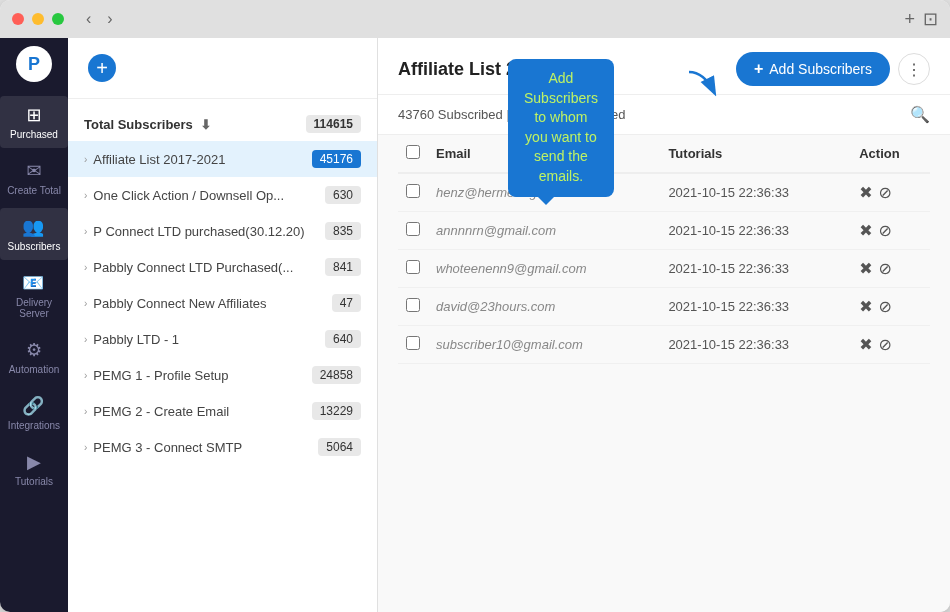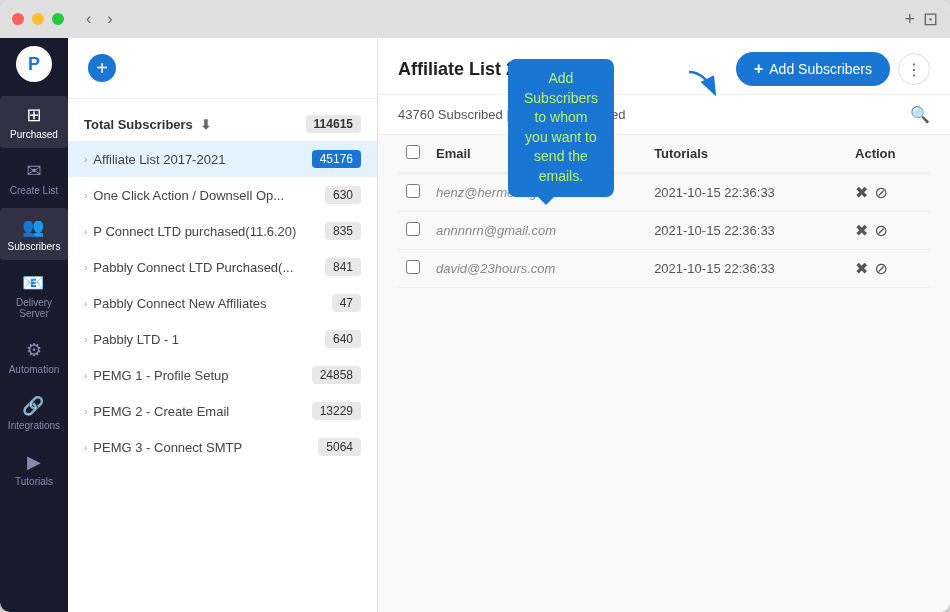--- a/index.html
+++ b/index.html
@@ -105,21 +105,21 @@
           <span style="color:#1976d2;font-weight:900;font-size:18px;">P</span>
         </div>
       </div>
 
       <div class="sidebar-item active">
         <span class="sidebar-icon">⊞</span>
         <span>Purchased</span>
       </div>
       <div class="sidebar-item">
         <span class="sidebar-icon">✉</span>
-        <span>Create List</span>
+        <span>Create Total</span>
       </div>
       <div class="sidebar-item active">
         <span class="sidebar-icon">👥</span>
         <span>Subscribers</span>
       </div>
       <div class="sidebar-item">
         <span class="sidebar-icon">📧</span>
         <span>Delivery Server</span>
       </div>
       <div class="sidebar-item">
@@ -161,21 +161,21 @@
             <div class="list-item">
     <div class="list-item-left">
       <span class="chevron">›</span>
       <span>One Click Action / Downsell Op...</span>
     </div>
     <span class="count-badge ">630</span>
   </div>
             <div class="list-item">
     <div class="list-item-left">
       <span class="chevron">›</span>
-      <span>P Connect LTD purchased(11.6.20)</span>
+      <span>P Connect LTD purchased(30.12.20)</span>
     </div>
     <span class="count-badge ">835</span>
   </div>
             <div class="list-item">
     <div class="list-item-left">
       <span class="chevron">›</span>
       <span>Pabbly Connect LTD Purchased(...</span>
     </div>
     <span class="count-badge ">841</span>
   </div>
@@ -288,21 +288,43 @@
     <td>2021-10-15 22:36:33</td>
     <td>
       <div class="action-icons">
         <span class="action-icon icon-delete">✖</span>
         <span class="action-icon icon-block">⊘</span>
       </div>
     </td>
   </tr>
               <tr>
     <td><input type="checkbox" style=""></td>
+    <td class="email-cell">whoteenenn9@gmail.com</td>
+    <td>2021-10-15 22:36:33</td>
+    <td>
+      <div class="action-icons">
+        <span class="action-icon icon-delete">✖</span>
+        <span class="action-icon icon-block">⊘</span>
+      </div>
+    </td>
+  </tr>
+              <tr>
+    <td><input type="checkbox" style=""></td>
     <td class="email-cell">david@23hours.com</td>
+    <td>2021-10-15 22:36:33</td>
+    <td>
+      <div class="action-icons">
+        <span class="action-icon icon-delete">✖</span>
+        <span class="action-icon icon-block">⊘</span>
+      </div>
+    </td>
+  </tr>
+              <tr>
+    <td><input type="checkbox" style=""></td>
+    <td class="email-cell">subscriber10@gmail.com</td>
     <td>2021-10-15 22:36:33</td>
     <td>
       <div class="action-icons">
         <span class="action-icon icon-delete">✖</span>
         <span class="action-icon icon-block">⊘</span>
       </div>
     </td>
   </tr>
             </tbody>
         </table>

